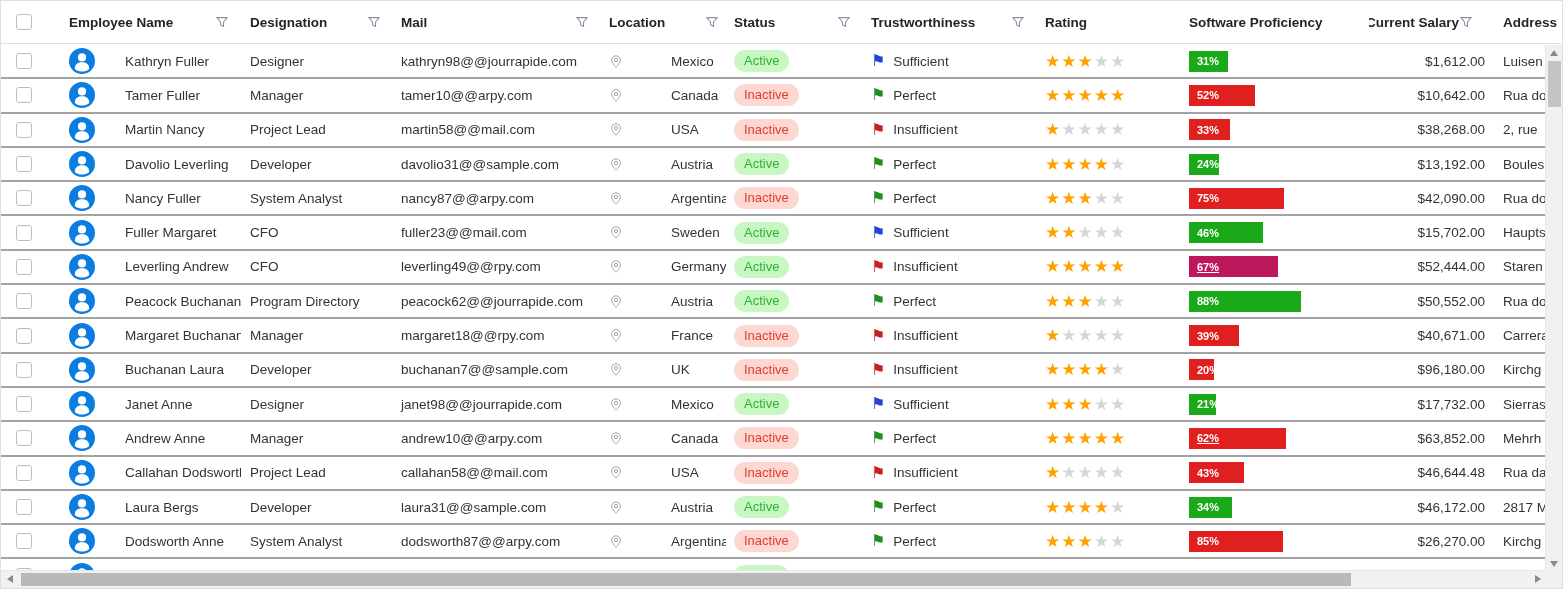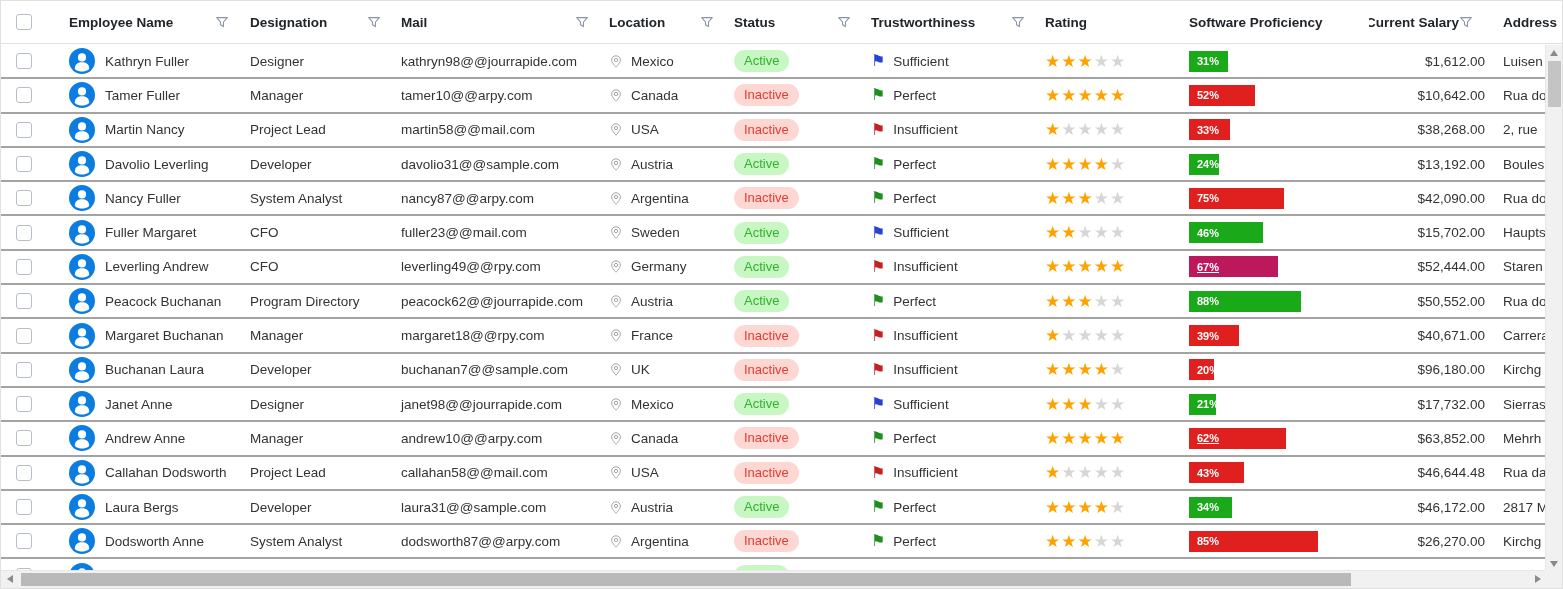--- a/index.html
+++ b/index.html
@@ -27,24 +27,24 @@
     font-size:13.5px;
   }
   .row {
     display:flex; align-items:center; height:34.3px;
     border-bottom:2px solid #a3a3a3; background:#fff;
   }
   .cell { flex:0 0 auto; display:flex; align-items:center; overflow:hidden; white-space:nowrap; }
 
   
   .c-check  { width:56px;  padding-left:15px; }
-  .c-name   { width:184px; padding-left:12px; }
+  .c-name   { width:184px; padding-left:12px;gap:20px; }
   .c-desig  { width:152px; padding-left:9px; }
   .c-mail   { width:208px; padding-left:8px; }
-  .c-loc    { width:125px; padding-left:8px; }
+  .c-loc    { width:125px; padding-left:8px;gap:40px; }
   .c-status { width:137px; padding-left:8px; }
   .c-trust  { width:174px; padding-left:8px; }
   .c-rating { width:144px; padding-left:8px; }
   .c-prof   { width:188px; padding-left:8px; }
   .c-salary { width:122px; padding-right:6px; justify-content:flex-end; }
   .c-addr   { flex:1 1 auto; padding-left:12px; }
 
   .checkbox {
     width:16px; height:16px; border:1px solid #b7bec8; border-radius:3px;
     background:#fff; flex:0 0 auto;
@@ -721,21 +721,21 @@
         </div>
         <div class="cell c-trust">
           <span class="flag" style="color: rgb(30, 142, 30);">⚑</span>
           <span>Perfect</span>
         </div>
         <div class="cell c-rating">
           <span class="stars"><span style="color: rgb(255, 162, 0);">★</span><span style="color: rgb(255, 162, 0);">★</span><span style="color: rgb(255, 162, 0);">★</span><span style="color: rgb(214, 214, 214);">★</span><span style="color: rgb(214, 214, 214);">★</span></span>
         </div>
         <div class="cell c-prof">
           <span class="bar-wrap">
-            <span class="bar" style="width: 129px; background: rgb(224, 31, 31);">85%</span>
+            <span class="bar" style="width: 94px; background: rgb(224, 31, 31);">85%</span>
           </span>
         </div>
         <div class="cell c-salary">$26,270.00</div>
         <div class="cell c-addr">Kirchg</div>
       </div>
       <div class="row">
         <div class="cell c-check">
           <span class="checkbox"></span>
         </div>
         <div class="cell c-name">

